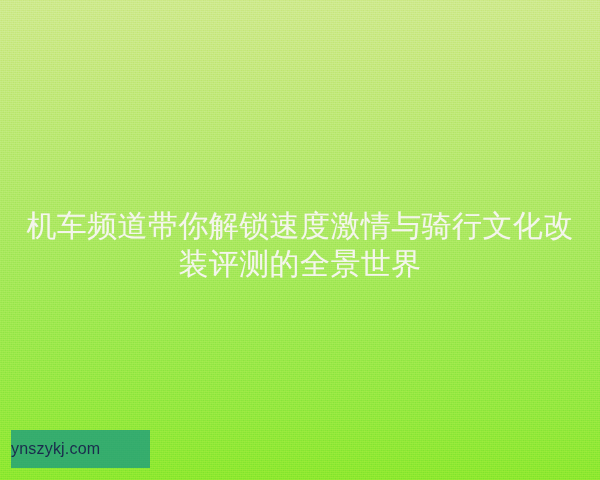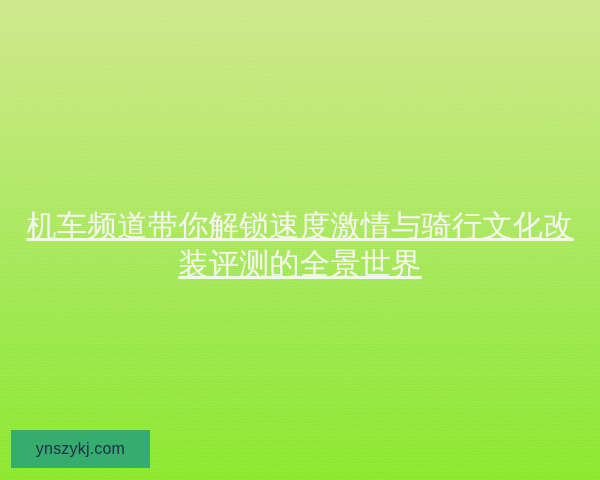--- a/index.html
+++ b/index.html
@@ -50,33 +50,31 @@
     text-align: center;
     color: #f4f5ec;
     font-size: 30px;
     line-height: 38px;
     letter-spacing: 0.4px;
     font-weight: 400;
     padding: 0 16px;
     box-sizing: border-box;
     white-space: pre-line;
     text-shadow: 0 0 1px rgba(255,255,255,0.25);
-    text-decoration: underline;
   }
 
   .watermark {
     position: absolute;
     left: 11px;
     top: 430px;
     width: 139px;
     height: 38px;
     background: rgba(18, 150, 130, 0.72);
     display: flex;
     align-items: center;
-    justify-content: center;
   }
 
   .watermark-label {
     color: #1b2b4d;
     font-size: 16px;
     line-height: 1;
     letter-spacing: 0.2px;
   }
 </style>
 </head>

